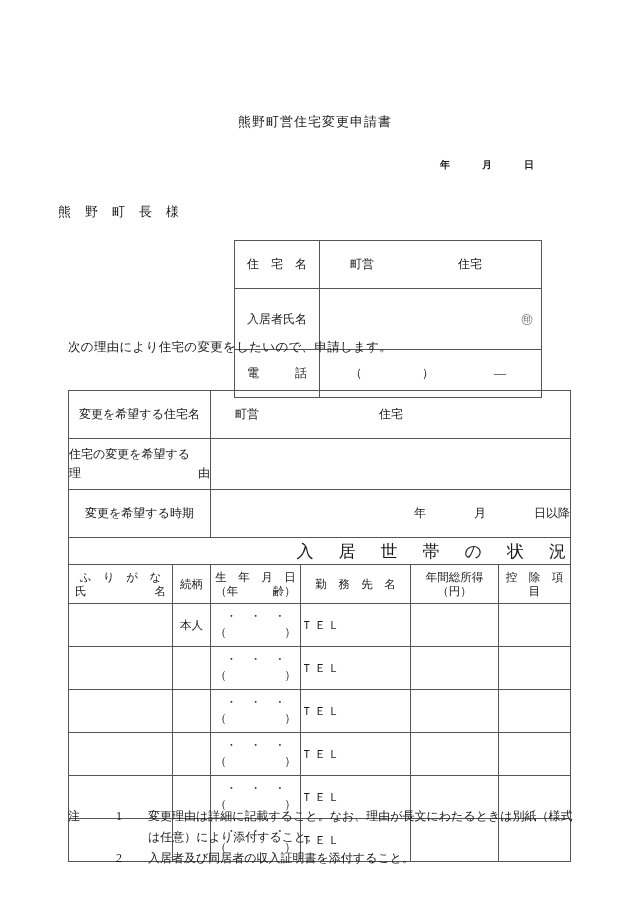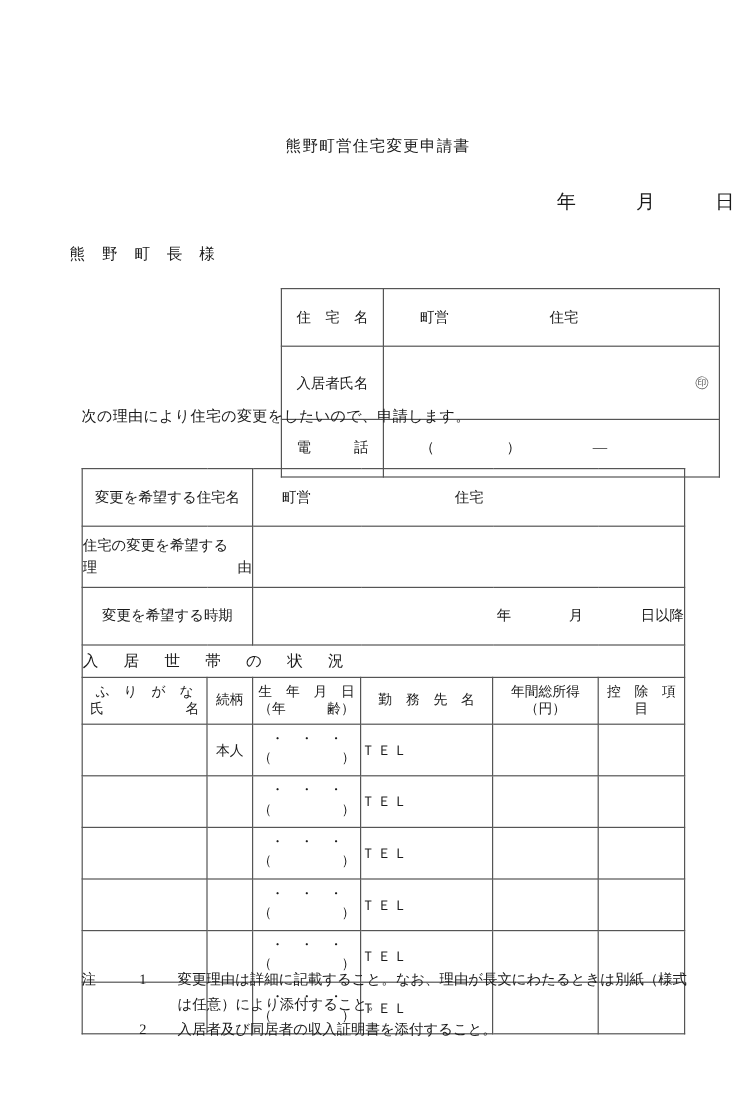--- a/index.html
+++ b/index.html
@@ -9,27 +9,27 @@
     font-family:"Liberation Serif","DejaVu Serif",serif;
     color:#1a1a1a;
     position:relative;
     overflow:hidden;
   }
   .page{position:absolute;inset:0;}
   .abs{position:absolute;}
 
   .form-no{left:55px; top:64px; font-size:13px; letter-spacing:.5px;}
   .doc-title{left:0; top:113px; width:630px; text-align:center; font-size:13px; letter-spacing:1px;}
-  .date-line{left:464px; top:158px; font-size:16px; letter-spacing:.5px; white-space:pre;}
+  .date-line{left:440px; top:158px; font-size:10px; letter-spacing:.5px; white-space:pre;font-weight:bold;}
   .addressee{left:58px; top:203px; font-size:13px; letter-spacing:.5px; white-space:pre;}
   .statement{left:68px; top:339px; font-size:12.5px; letter-spacing:.3px;}
 
   
   .top-table{
-    left:234px; top:240px; width:366px;
+    left:234px; top:240px; width:308px;
     border-collapse:collapse;
     border:1px solid #555;
     font-size:12px;
   }
   .top-table td{border:1px solid #555; padding:0; height:32px; vertical-align:middle;}
   .top-table .lbl{width:84px; text-align:center; white-space:pre; letter-spacing:0;}
   .top-table .val{padding-left:6px; position:relative; white-space:pre;}
   .seal{position:absolute; right:8px; top:50%; transform:translateY(-50%); font-size:12px; color:#444;}
 
   
@@ -40,21 +40,21 @@
     font-size:12px;
     table-layout:fixed;
   }
   .main-table td{border:1px solid #555; padding:0; vertical-align:middle;}
   .reason-lbl{width:148px; height:50px; padding:4px 6px 4px 6px; vertical-align:top; line-height:1.55; font-size:12px;}
   .reason-lbl .l2{display:flex; justify-content:space-between;}
   .reason-body{height:50px;}
   .r-lbl{width:148px; height:24px; text-align:center; letter-spacing:0; font-size:12px;}
   .r-val{height:24px; padding-left:6px; white-space:pre; font-size:12px;}
   .r-val.ctr{padding-left:0; text-align:right; text-indent:52px;}
-  .section-head{height:26px; text-align:left; letter-spacing:4px; font-size:13px;}
+  .section-head{height:26px; text-align:right; letter-spacing:4px; font-size:17px;}
 
   .hdr td{height:38px; text-align:center; font-size:11.5px; line-height:1.25;}
   .hdr .furi{padding:0 6px;}
   .hdr .furi .ln{display:flex; justify-content:space-between;}
   .hdr .stack{display:block;}
   .hdr .stack .b{display:block; letter-spacing:0;}
 
   .drow td{height:42px;}
   .c-name{width:104px;}
   .c-rel{width:38px; text-align:center; font-size:11.5px;}

